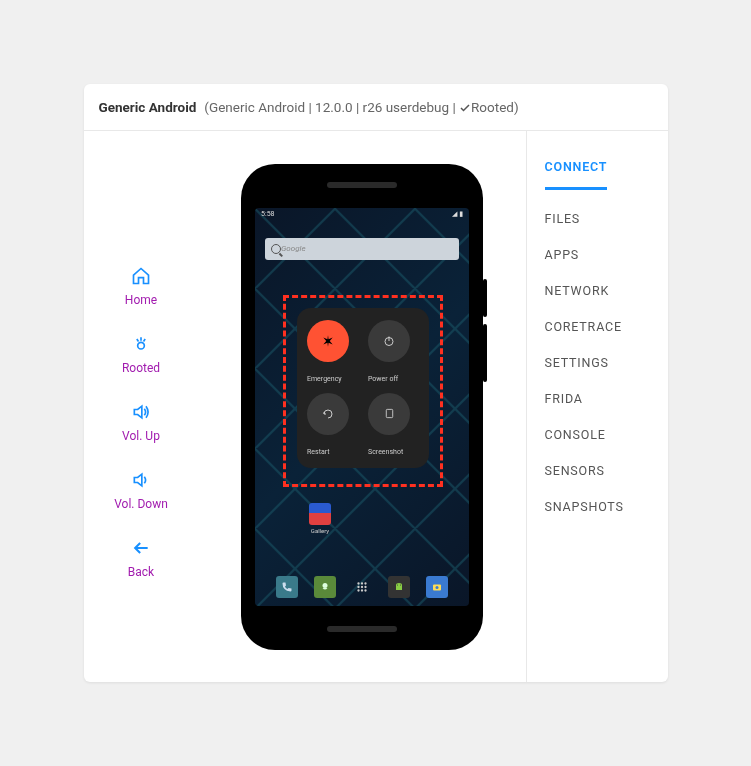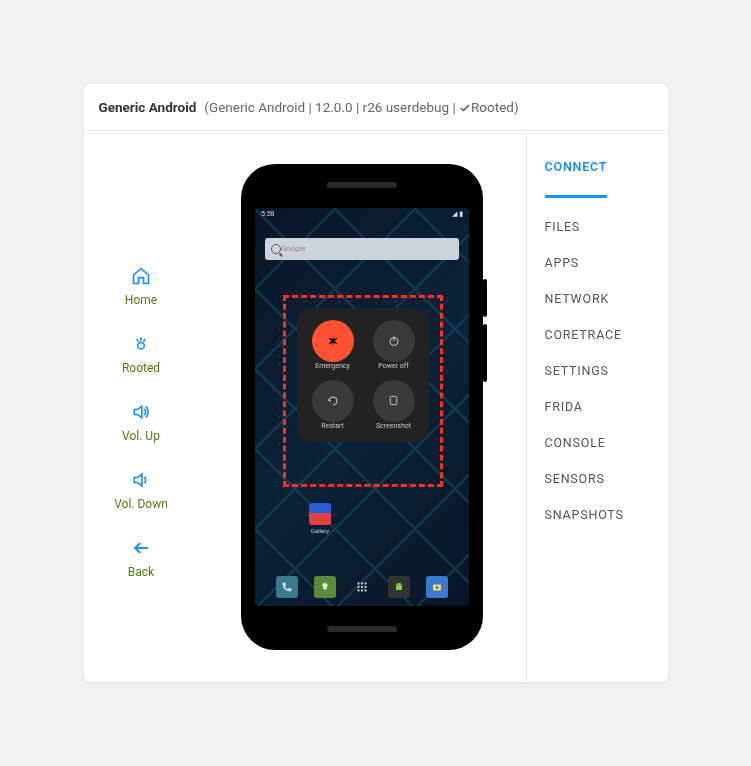--- a/index.html
+++ b/index.html
@@ -43,21 +43,21 @@
       justify-content: center;
       gap: 26px;
       padding-top: 30px;
     }
     .ctrl-btn {
       display: flex;
       flex-direction: column;
       align-items: center;
       gap: 6px;
       cursor: pointer;
-      color: #4d7c0f;
+      color: #a21caf;
     }
     .ctrl-btn span { font-size: 12px; }
     .ctrl-icon { width: 22px; height: 22px; display: flex; align-items: center; justify-content: center; }
     .device-area {
       flex: 1;
       display: flex;
       align-items: center;
       justify-content: center;
       padding: 20px 0;
     }
@@ -173,22 +173,21 @@
       background: #222;
       border-radius: 14px;
       padding: 12px 10px;
       display: grid;
       grid-template-columns: 1fr 1fr;
       gap: 10px 10px;
     }
     .pm-item {
       display: flex;
       flex-direction: column;
-      align-items: center;
-      gap: 0;
+      gap: 13px;
     }
     .pm-circle {
       width: 42px;
       height: 42px;
       border-radius: 50%;
       background: #3a3a3a;
       display: flex;
       align-items: center;
       justify-content: center;
     }
@@ -237,21 +236,21 @@
     .menu-item {
       font-size: 12.5px;
       letter-spacing: 0.8px;
       color: #555;
       cursor: pointer;
     }
     .menu-item.active {
       color: #1890ff;
       font-weight: 600;
       border-bottom: 3px solid #1890ff;
-      padding-bottom: 21px;
+      padding-bottom: 13px;
       width: fit-content;
     }
   </style>
 </head>
 <body>
 
 <div class="container">
 
   <div class="header">
     <span class="name">Generic Android</span>

